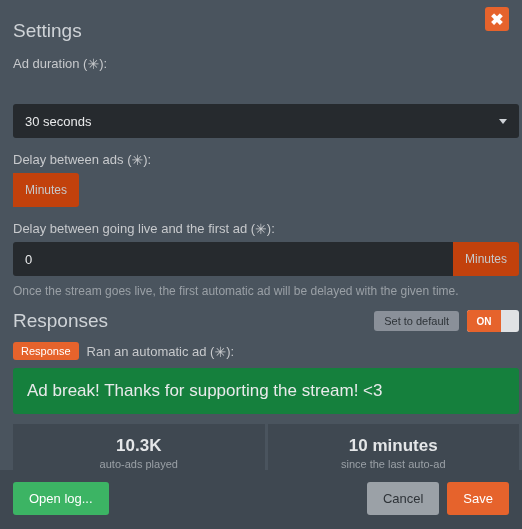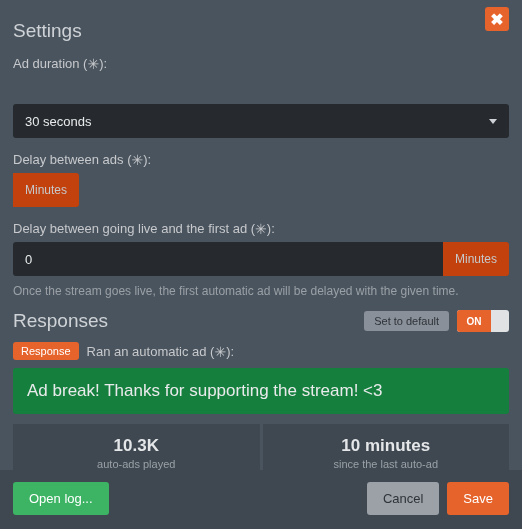--- a/index.html
+++ b/index.html
@@ -28,21 +28,21 @@
     border-radius: 3px;
     display: flex;
     align-items: center;
     justify-content: center;
     color: #fff;
     font-weight: bold;
     cursor: pointer;
     font-size: 16px;
   }
   .content {
-    padding: 10px 13px 0 13px;
+    padding: 10px 3px 0 13px;
     flex: 1;
     overflow: hidden;
   }
   h2.section-title {
     color: #cfd3d7;
     font-weight: 400;
     font-size: 19px;
     margin: 10px 0 14px 0;
   }
   .field-label {

